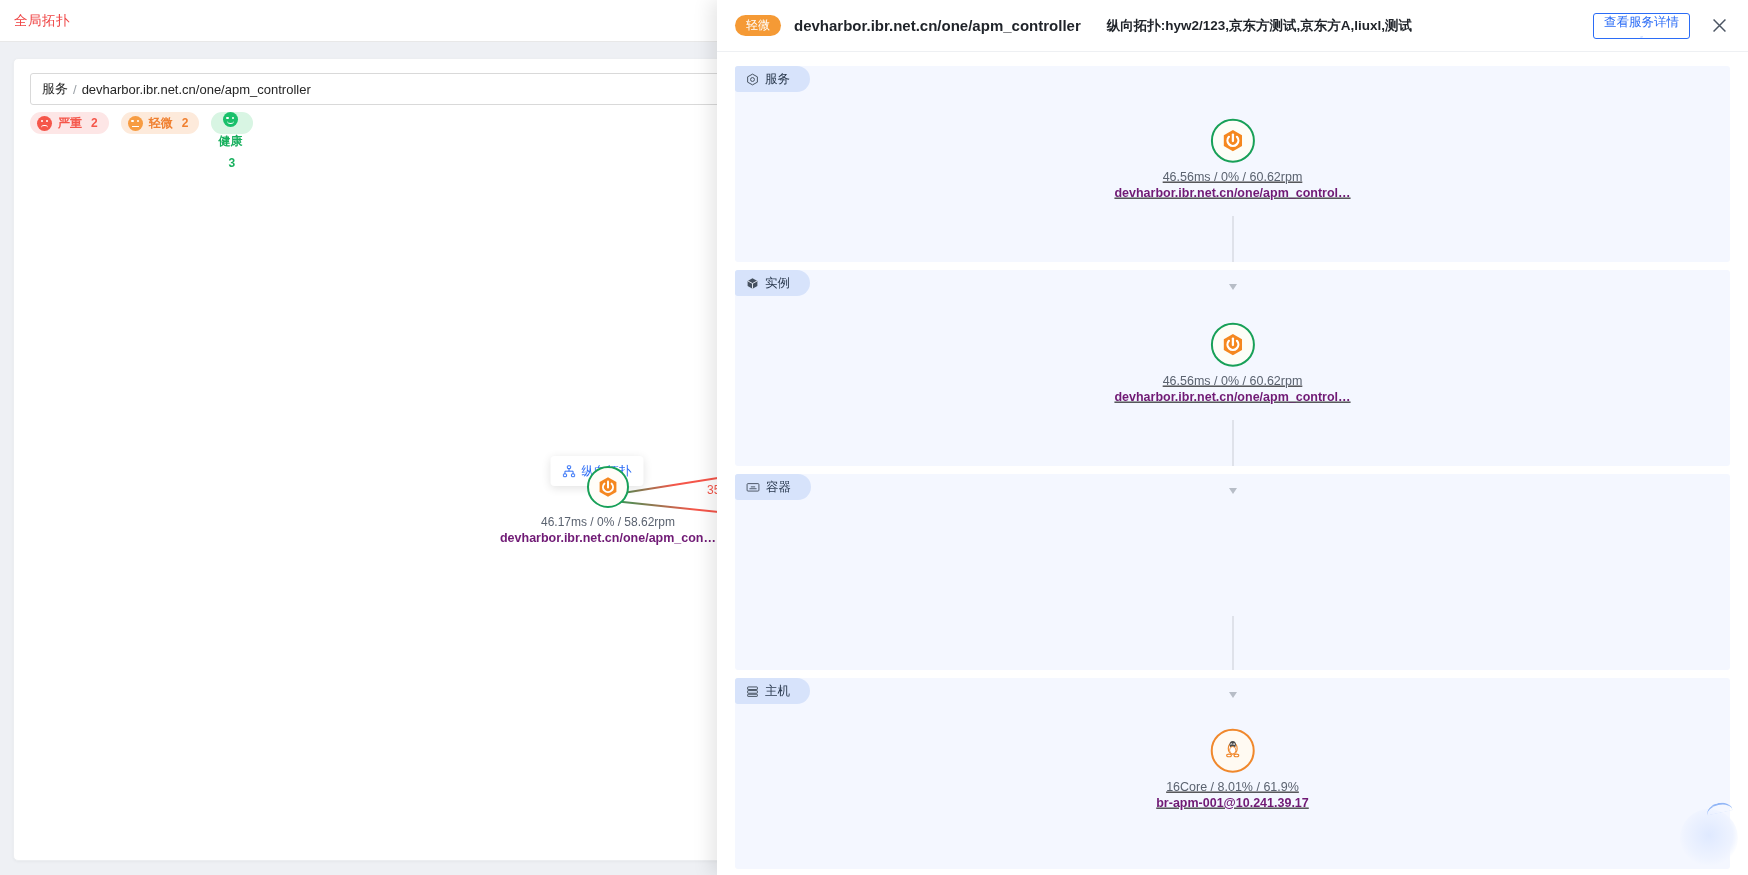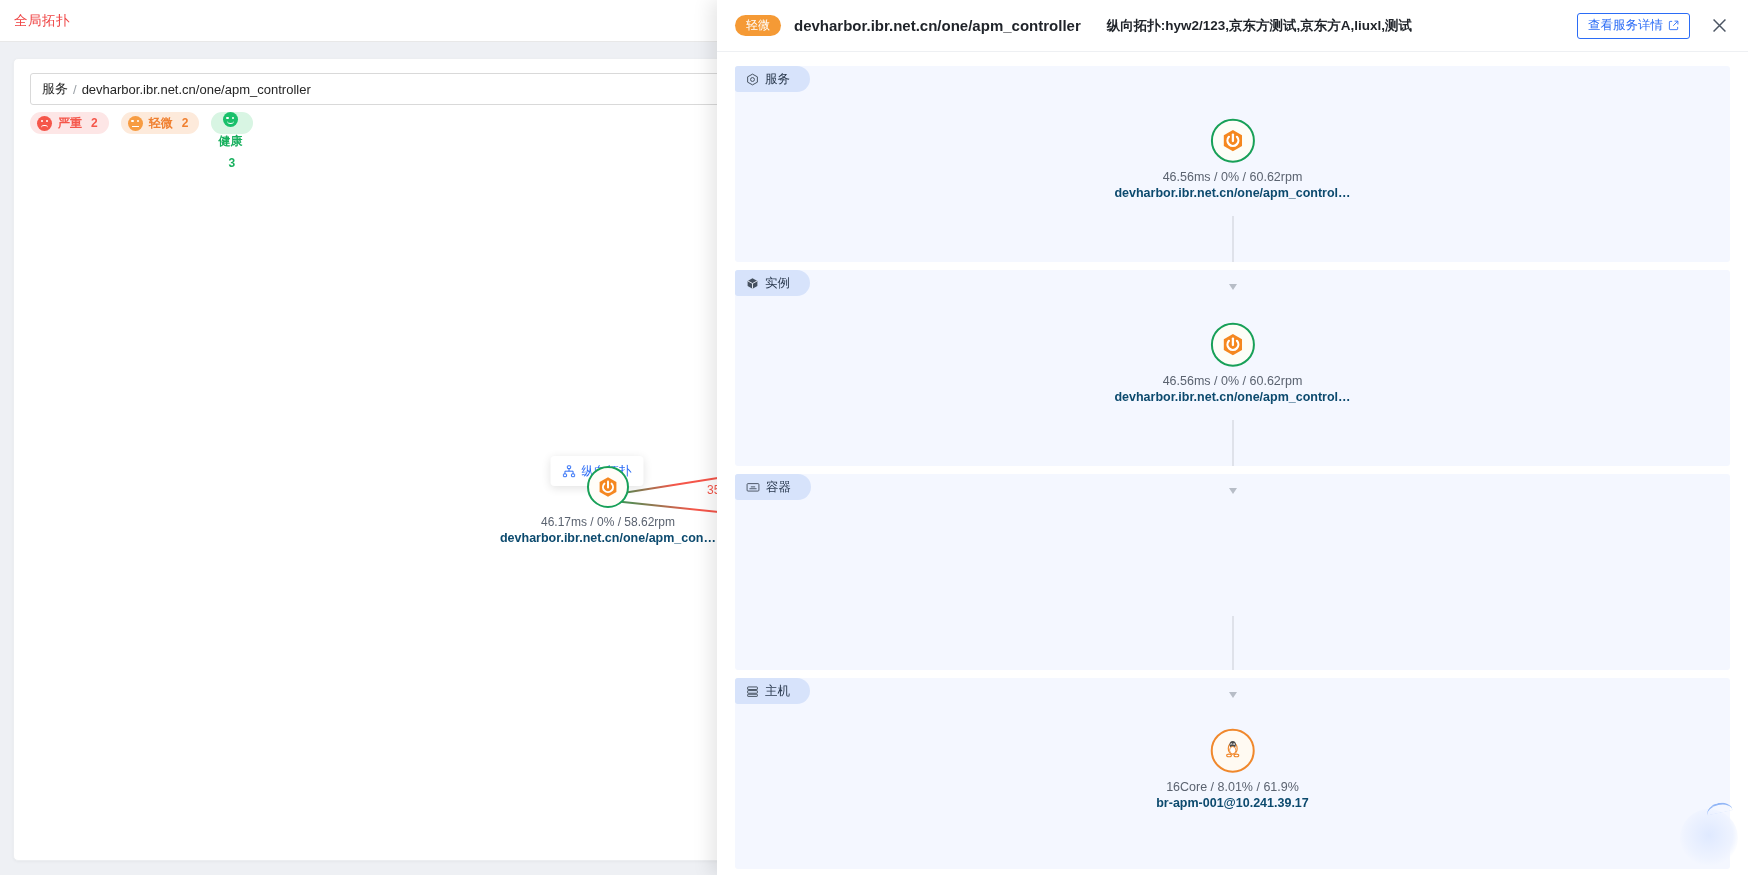--- a/index.html
+++ b/index.html
@@ -63,21 +63,21 @@
     width: 42px; height: 42px; border-radius: 50%;
     border: 2.5px solid #18a058; background: #fffdf8;
     display: flex; align-items: center; justify-content: center;
     transform: translate(-50%, -50%);
   }
   .left-node-labels {
     position: absolute; left: 0; top: 28px; transform: translateX(-50%);
     text-align: center; white-space: nowrap;
   }
   .metric-line { font-size: 12px; color: #5b6370; }
-  .name-line { font-size: 12.5px; color: #0c4a6e; font-weight: 700; margin-top: 2px; }
+  .name-line { font-size: 12.5px; color: #701a75; font-weight: 700; margin-top: 2px; }
 
   .vtopo-btn {
     position: absolute; left: 583px; top: 412px; transform: translate(-50%, -50%);
     background: #ffffff; border-radius: 4px; box-shadow: 0 2px 10px rgba(0,0,0,.12);
     height: 30px; display: flex; align-items: center; gap: 6px; padding: 0 12px;
     font-size: 12.5px; color: #2b6cf6; cursor: pointer;
   }
   .edge-red {
     position: absolute; left: 590px; top: 436px; width: 120px; height: 2px;
     background: linear-gradient(90deg, #18a058 0%, #f5564a 60%);
@@ -107,20 +107,21 @@
     border-radius: 11px; padding: 2px 11px; margin-right: 13px; flex: 0 0 auto;
   }
   .drawer-title { font-size: 15px; font-weight: 700; color: #1f2329; white-space: nowrap; }
   .drawer-sys { font-size: 13.5px; font-weight: 700; color: #1f2329; margin-left: 26px; white-space: nowrap; }
   .drawer-spacer { flex: 1 1 auto; }
   .detail-btn {
     border: 1px solid #2b6cf6; color: #2b6cf6; background: #fff;
     border-radius: 3px; height: 26px; padding: 0 10px; font-size: 12.5px;
     display: flex; align-items: center; gap: 5px; cursor: pointer;
     font-family: inherit;
+    flex-direction: column;
   }
   .close-x {
     margin-left: 18px; width: 22px; height: 22px; cursor: pointer;
     display: flex; align-items: center; justify-content: center; color: #4b5563;
   }
 
   .drawer-body { flex: 1 1 auto; position: relative; padding: 14px 18px 10px 18px; overflow: hidden; }
 
   .layer {
     position: relative; background: #f4f7ff; border-radius: 3px; margin-bottom: 8px;
@@ -134,21 +135,21 @@
     position: absolute; left: 0; top: 0;
     background: #d7e3fb; color: #2b3a4f; font-size: 12.5px;
     border-radius: 3px 14px 14px 3px;
     height: 26px; padding: 0 20px 0 11px;
     display: flex; align-items: center; gap: 6px;
   }
   .layer-tag svg { display: block; }
 
   .layer-node {
     position: absolute; left: 50%; top: 50%; transform: translate(-50%, -56%);
-    text-align: center; white-space: nowrap;
+    text-align: center; white-space: nowrap; text-decoration: underline;
   }
   .big-ring {
     width: 44px; height: 44px; border-radius: 50%;
     border: 2.5px solid #18a058; background: #fdfdf7;
     display: flex; align-items: center; justify-content: center; margin: 0 auto;
   }
   .big-ring.orange { border-color: #f0882c; background: #fffaf2; }
   .big-ring.greenbg { background: #f6fdf8; }
   .layer-node .metric-line { margin-top: 7px; font-size: 12.5px; }
   .layer-node .name-line { font-size: 12.5px; }

